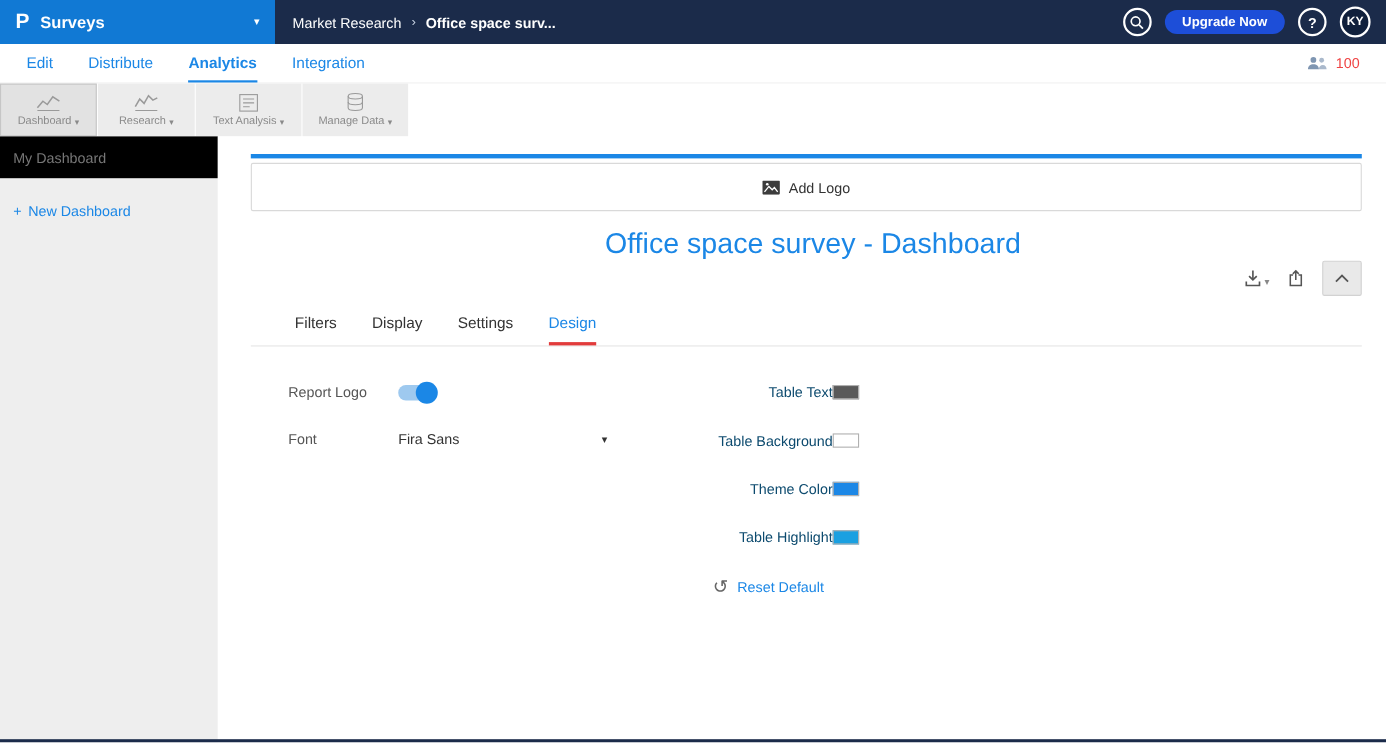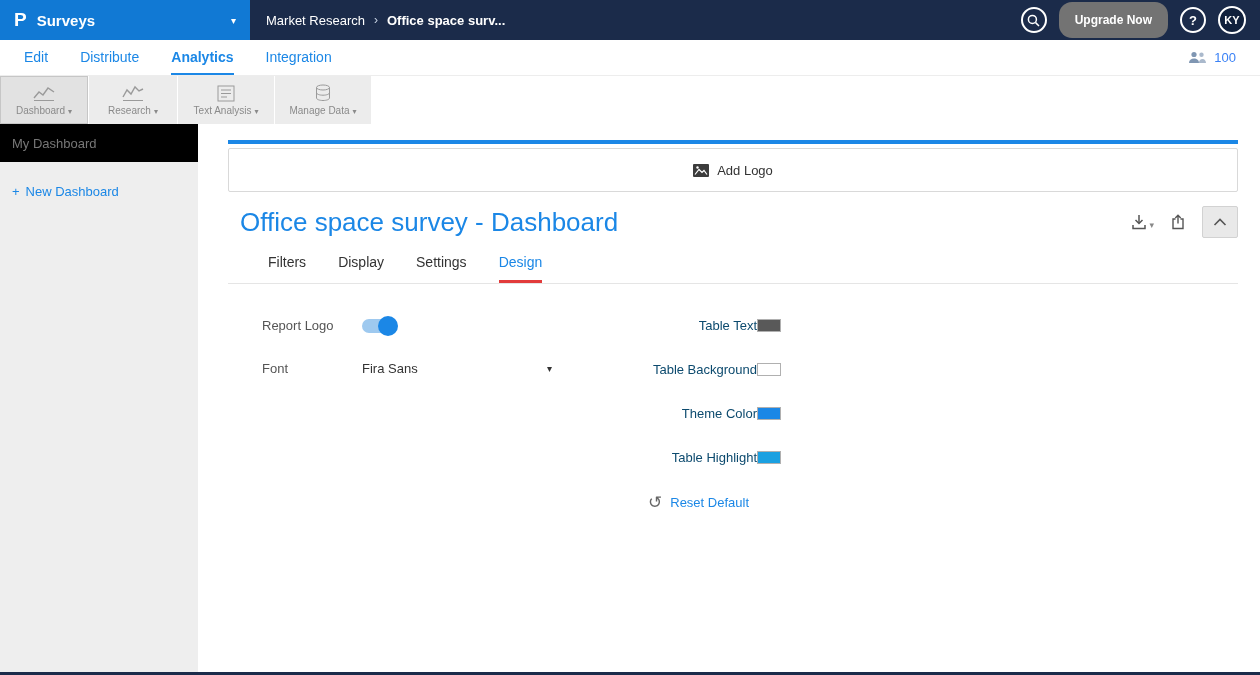--- a/index.html
+++ b/index.html
@@ -13,48 +13,48 @@
   .topbar { height:40px; background:#1b2b4a; display:flex; align-items:center; }
   .brand-block { width:250px; height:40px; background:#1179d4; display:flex; align-items:center; padding:0 14px; gap:10px; cursor:pointer; }
   .brand-logo { color:#fff; font-size:19px; font-weight:bold; }
   .brand-name { color:#fff; font-size:15px; font-weight:bold; }
   .brand-caret { margin-left:auto; color:#fff; font-size:10px; }
   .breadcrumb { display:flex; align-items:center; color:#fff; font-size:13px; margin-left:16px; gap:9px; }
   .crumb-sep { color:#c9d4e4; font-size:12px; }
   .crumb-current { font-weight:bold; }
   .topbar-right { margin-left:auto; display:flex; align-items:center; gap:12px; padding-right:14px; }
   .circle-btn { width:26px; height:26px; border:2px solid #fff; border-radius:50%; display:flex; align-items:center; justify-content:center; color:#fff; font-size:13px; font-weight:bold; cursor:pointer; }
-  .upgrade-btn { background:#737373; color:#fff; font-size:12px; font-weight:bold; height:36px; padding:0 16px; border-radius:13px; border:none; display:flex; align-items:center; cursor:pointer; font-family:inherit; }
+  .upgrade-btn { background:#1d4ed8; color:#fff; font-size:12px; font-weight:bold; height:22px; padding:0 16px; border-radius:13px; border:none; display:flex; align-items:center; cursor:pointer; font-family:inherit; }
   .avatar { width:28px; height:28px; background:#10203c; border:2px solid #fff; border-radius:50%; color:#fff; font-size:11px; font-weight:bold; display:flex; align-items:center; justify-content:center; cursor:pointer; }
 
   
   .navbar { height:36px; background:#fff; display:flex; align-items:stretch; padding:0 24px; border-bottom:1px solid #ededed; }
   .nav-tab { color:#1b87e6; font-size:14px; margin-right:32px; display:flex; align-items:center; border-bottom:2px solid transparent; cursor:pointer; }
   .nav-tab.active { border-bottom-color:#1b87e6; font-weight:bold; }
-  .nav-right { margin-left:auto; display:flex; align-items:center; gap:7px; color:#3b82f6; font-size:13px; }
+  .nav-right { margin-left:auto; display:flex; align-items:center; gap:7px; color:#ef4444; font-size:13px; }
 
   
   .toolbar { height:48px; background:#fff; display:flex; }
   .tool-item { width:88px; height:48px; background:#ececec; margin-right:1px; display:flex; flex-direction:column; align-items:center; justify-content:center; gap:3px; cursor:pointer; }
   .tool-item.wide { width:96px; }
   .tool-item.active { background:#e2e2e2; border:1px solid #c6c6c6; }
   .tool-label { font-size:10px; color:#8a8a8a; display:flex; align-items:flex-end; gap:3px; white-space:nowrap; }
   .tool-caret { font-size:8px; color:#8a8a8a; }
 
   
   .content-row { display:flex; height:551px; }
   .sidebar { width:198px; background:#eee; flex-shrink:0; }
   .sidebar-item { height:38px; background:#000000; display:flex; align-items:center; padding:0 12px; color:#777; font-size:13px; cursor:pointer; }
   .new-dashboard { margin-top:22px; padding:0 12px; color:#1b87e6; font-size:13px; display:flex; gap:6px; align-items:center; cursor:pointer; }
 
   .main { flex:1; padding:16px 22px 0 30px; background:#fff; }
   .blue-line { height:4px; background:#1b87e6; }
   .add-logo-box { margin-top:4px; border:1px solid #d9d9d9; border-radius:2px; height:44px; display:flex; align-items:center; justify-content:center; gap:8px; font-size:13px; color:#333; cursor:pointer; }
 
-  .title-row { margin-top:14px; display:flex; align-items:center; }
+  .title-row { margin-top:14px; display:flex; align-items:center;flex-direction:column; }
   .page-title { color:#1b87e6; font-size:26px; font-weight:normal; margin-left:12px; }
   .title-actions { margin-left:auto; display:flex; align-items:center; gap:16px; }
   .dl-group { display:flex; align-items:flex-end; gap:2px; cursor:pointer; }
   .small-caret { font-size:9px; color:#888; }
   .chev-box { width:36px; height:32px; background:#e9e9e9; border:1px solid #d2d2d2; border-radius:2px; display:flex; align-items:center; justify-content:center; cursor:pointer; }
   .icon-btn { cursor:pointer; display:flex; align-items:center; }
 
   .tabs-row { margin-top:16px; padding-left:40px; border-bottom:1px solid #e5e5e5; display:flex; }
   .ctab { margin-right:32px; padding-bottom:10px; font-size:14px; color:#333; cursor:pointer; border-bottom:3px solid transparent; }
   .ctab.active { color:#1b87e6; border-bottom-color:#e23b3b; }

